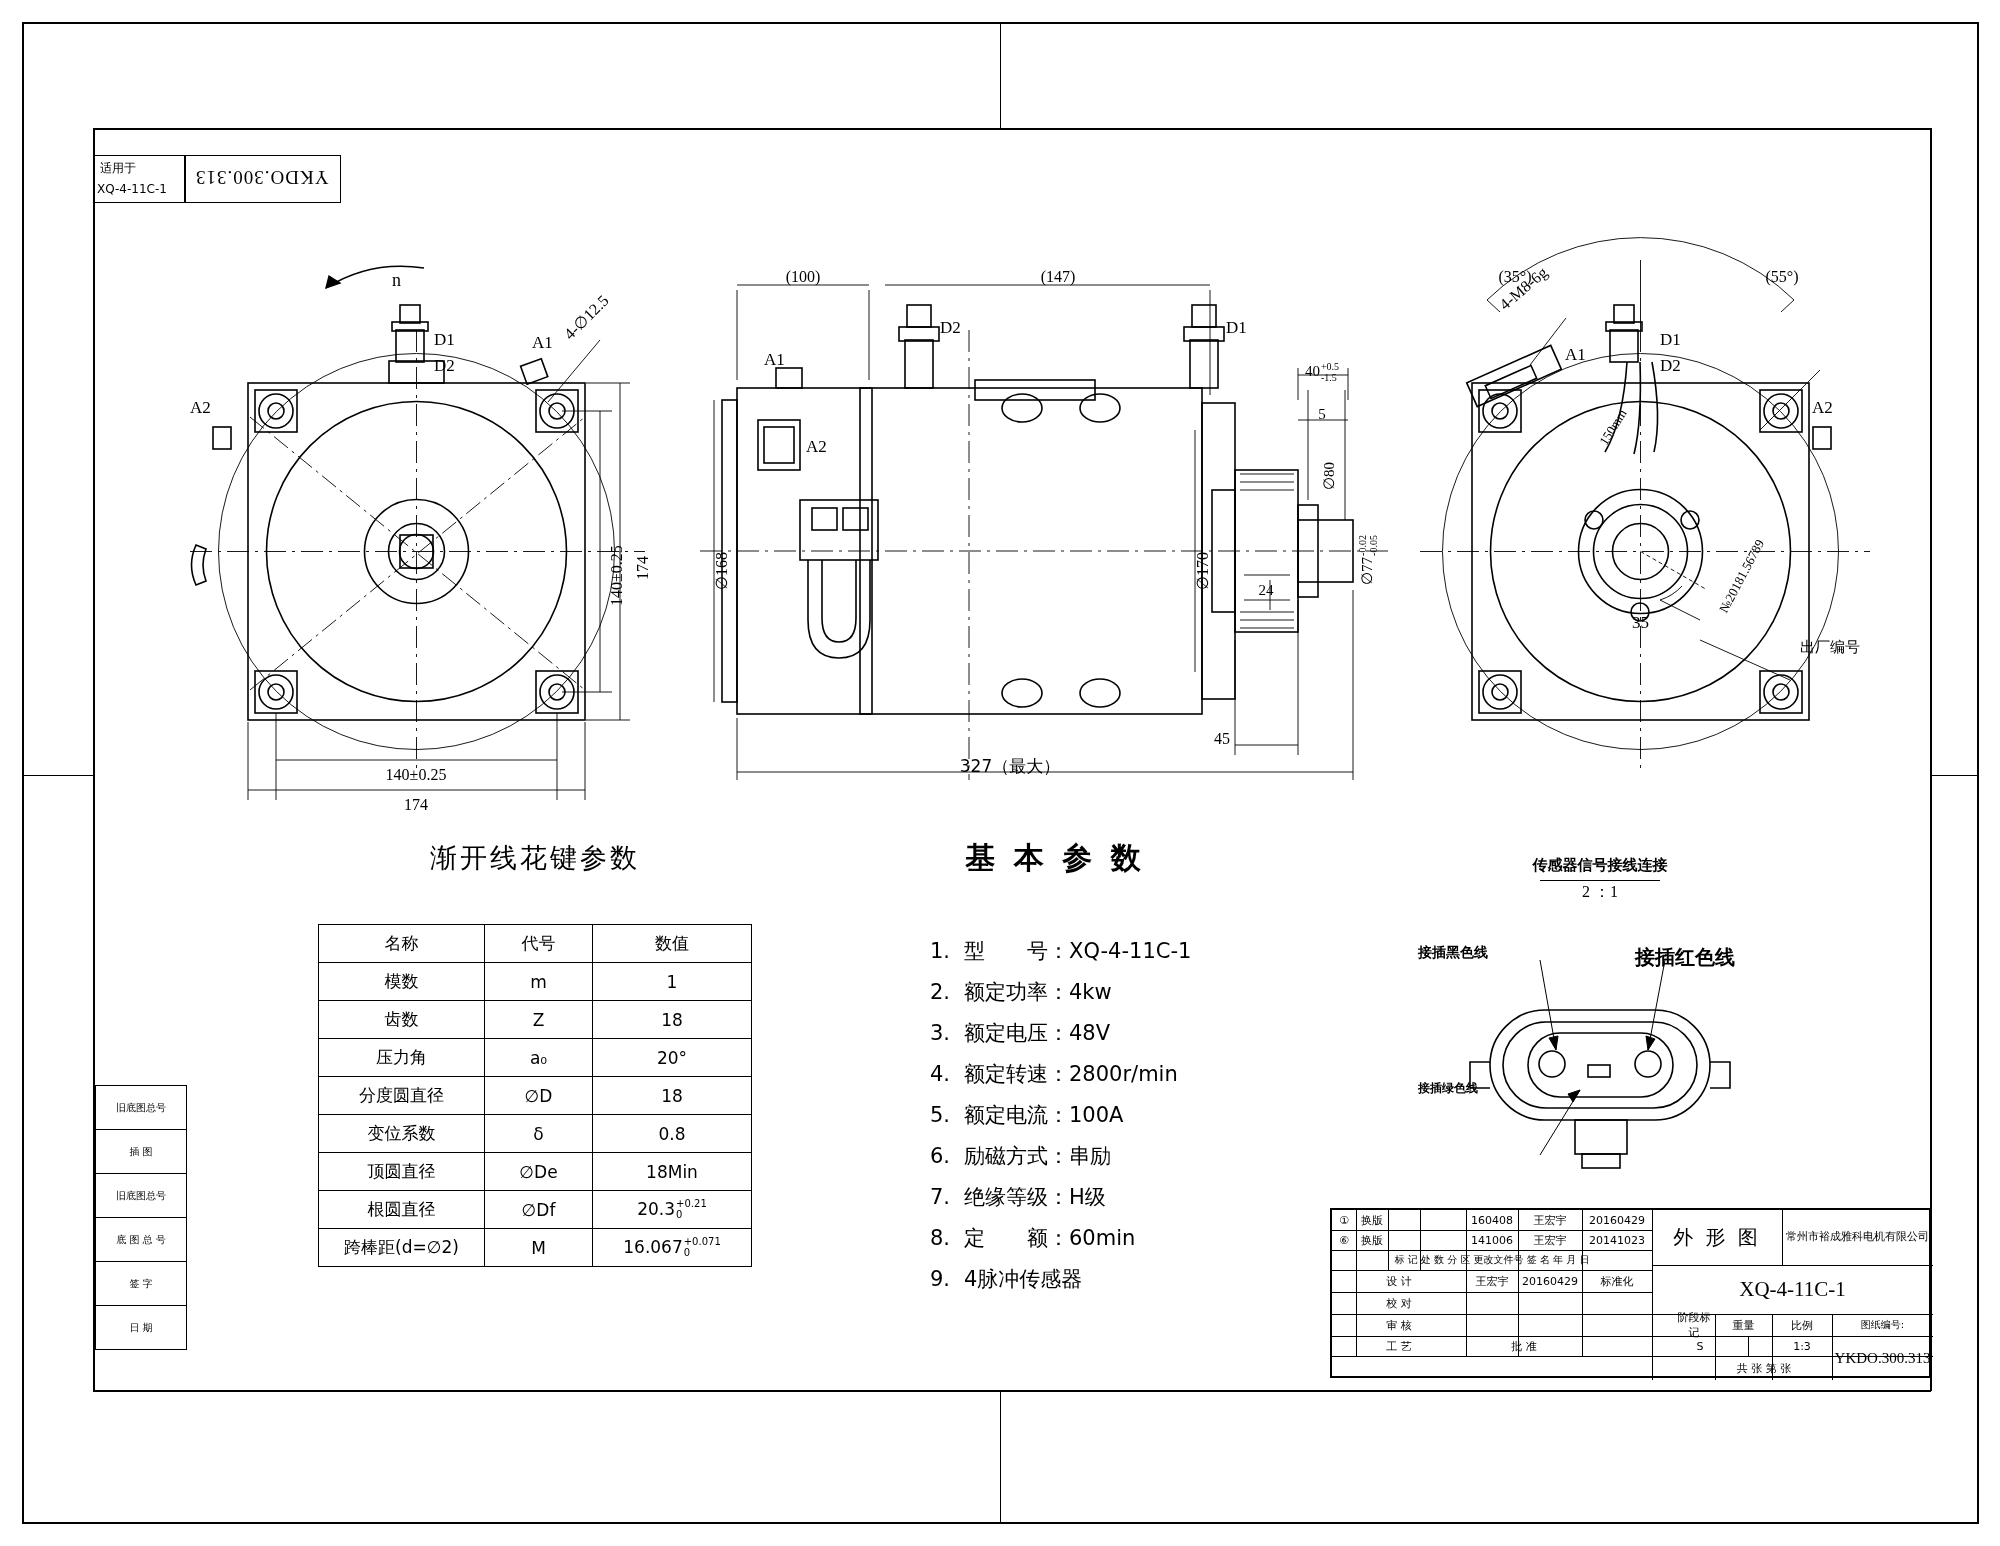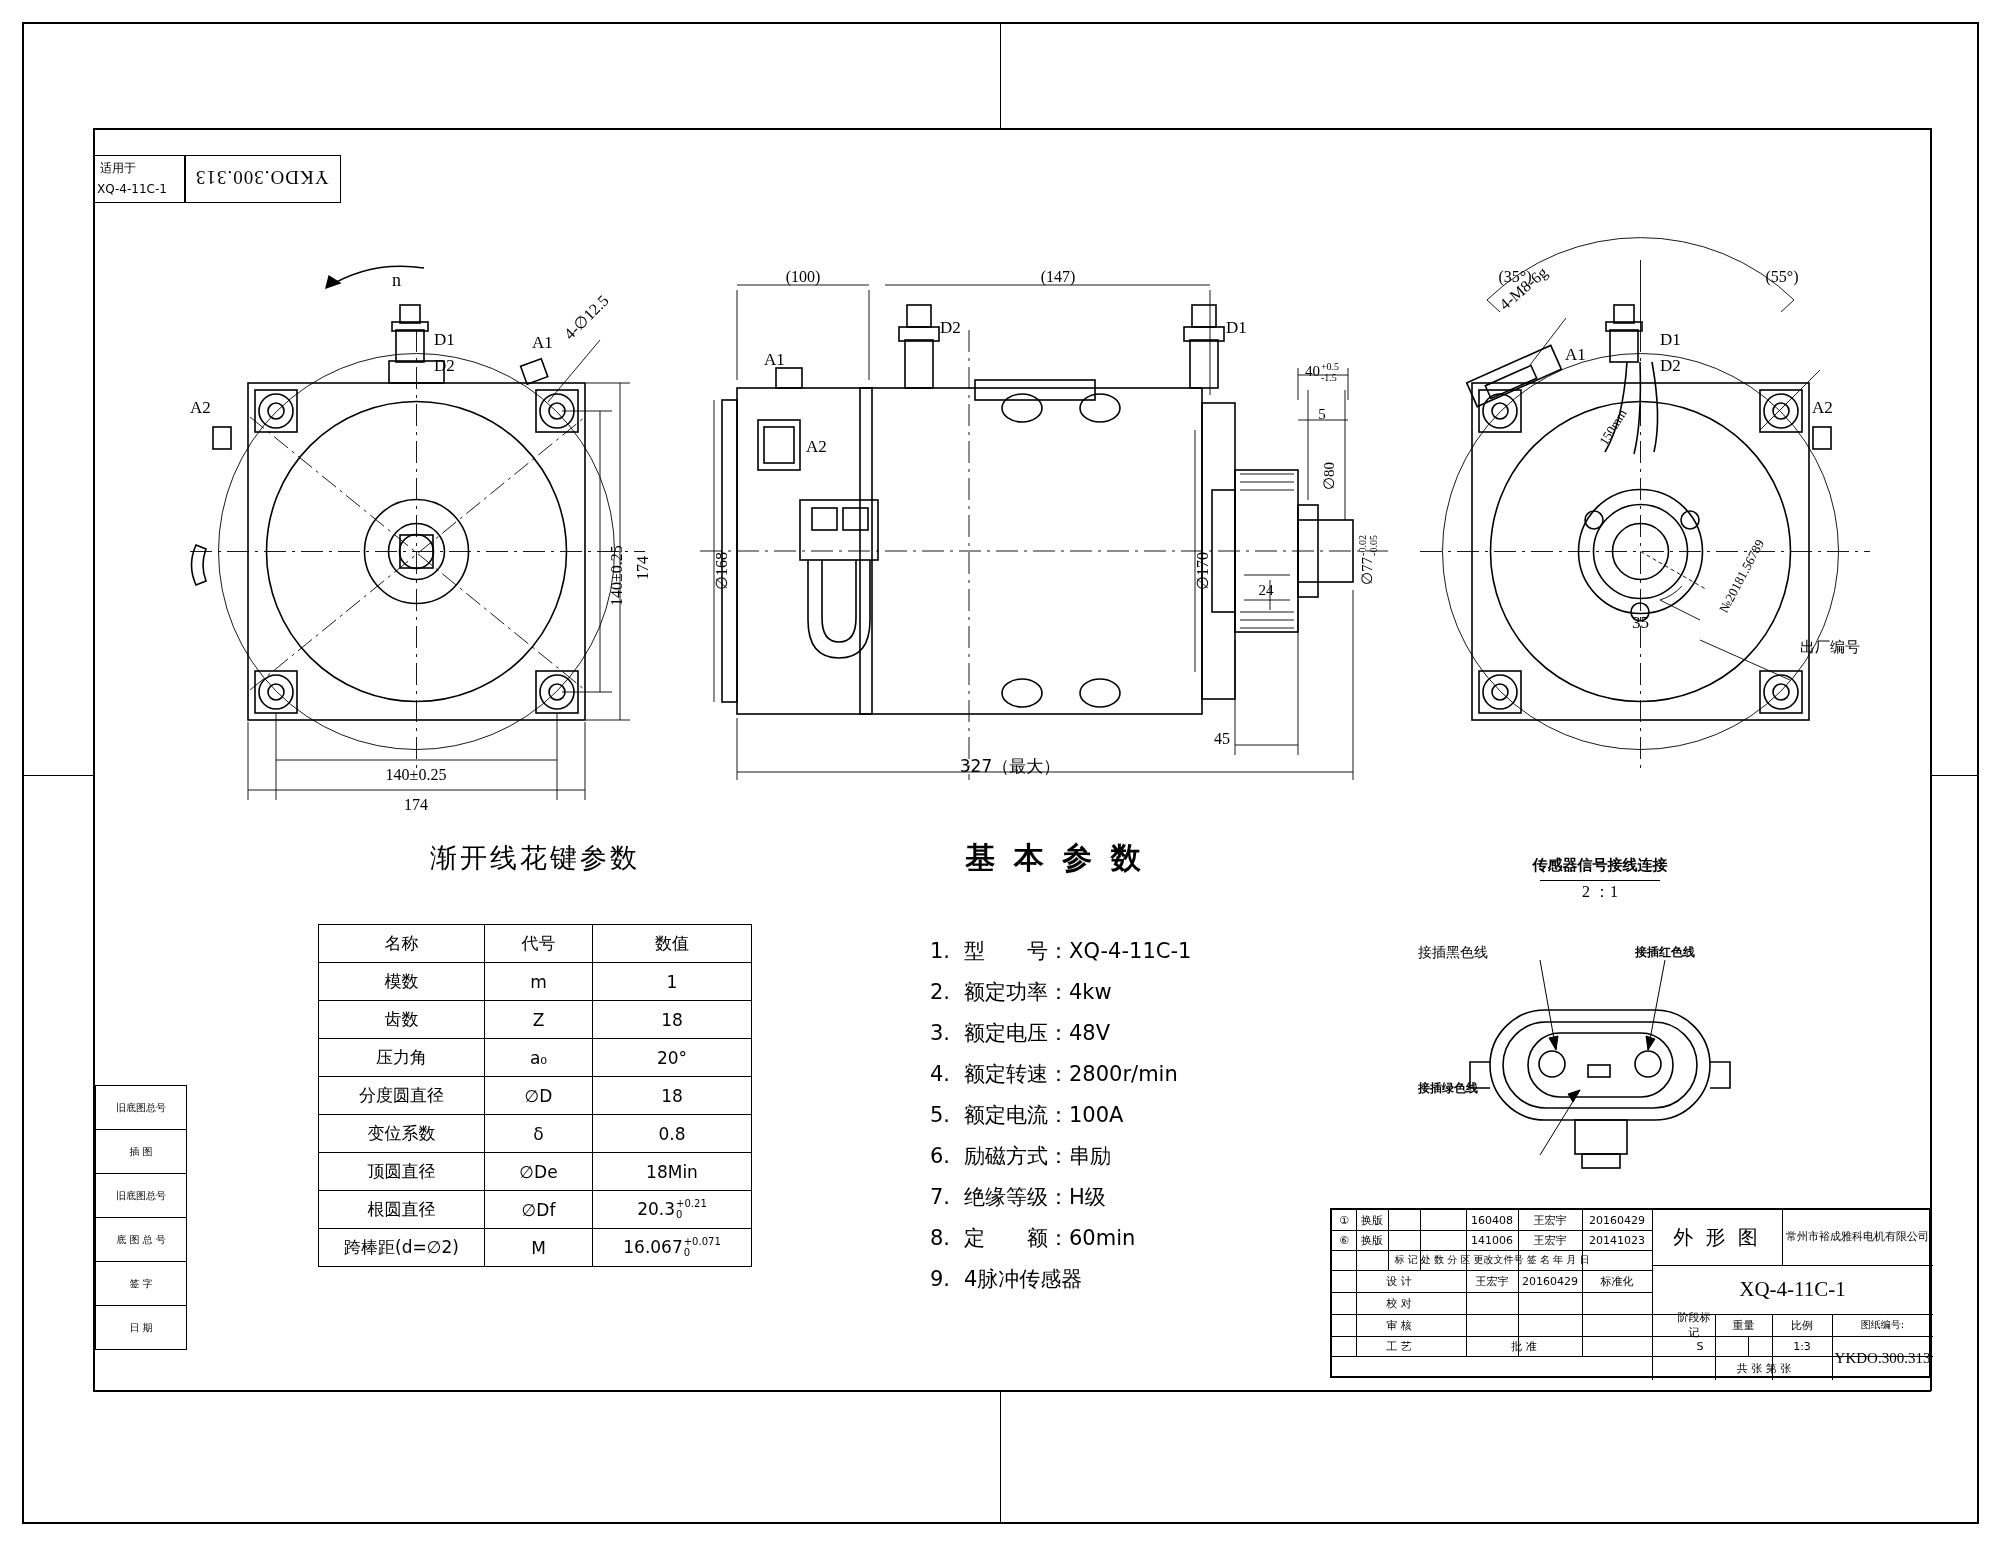--- a/index.html
+++ b/index.html
@@ -425,22 +425,22 @@
     </g>
     <g stroke="#000" fill="none" stroke-width="1">
       <line x1="1540" y1="960" x2="1556" y2="1050"></line>
       <polygon points="1556,1050 1549,1038 1558,1036" fill="#000"></polygon>
       <line x1="1665" y1="960" x2="1648" y2="1050"></line>
       <polygon points="1648,1050 1646,1036 1655,1039" fill="#000"></polygon>
       <line x1="1540" y1="1155" x2="1580" y2="1090"></line>
       <polygon points="1580,1090 1573,1102 1568,1094" fill="#000"></polygon>
     </g>
   </svg>
-  <div class="txt cn" style="left:1418px;top:944px;font-size:14px;font-weight:normal;">接插黑色线</div>
-  <div class="txt cn" style="left:1635px;top:944px;font-size:12px;font-weight:bold;">接插红色线</div>
+  <div class="txt cn" style="left:1418px;top:944px;font-size:14px;font-weight:bold;">接插黑色线</div>
+  <div class="txt cn" style="left:1635px;top:944px;font-size:20px;font-weight:bold;">接插红色线</div>
   <div class="txt cn" style="left:1418px;top:1080px;font-size:12px;font-weight:bold;text-align:right;">接插绿色线</div>
 
   <div id="leftblock">
     <div class="r" style="top:0;height:44px;">
         <span style="font-size:10px;">旧底图总号</span>
       </div>
     <div class="r" style="top:44px;height:44px;">
         <span style="font-size:10px;">插  图</span>
       </div>
     <div class="r" style="top:88px;height:44px;">

